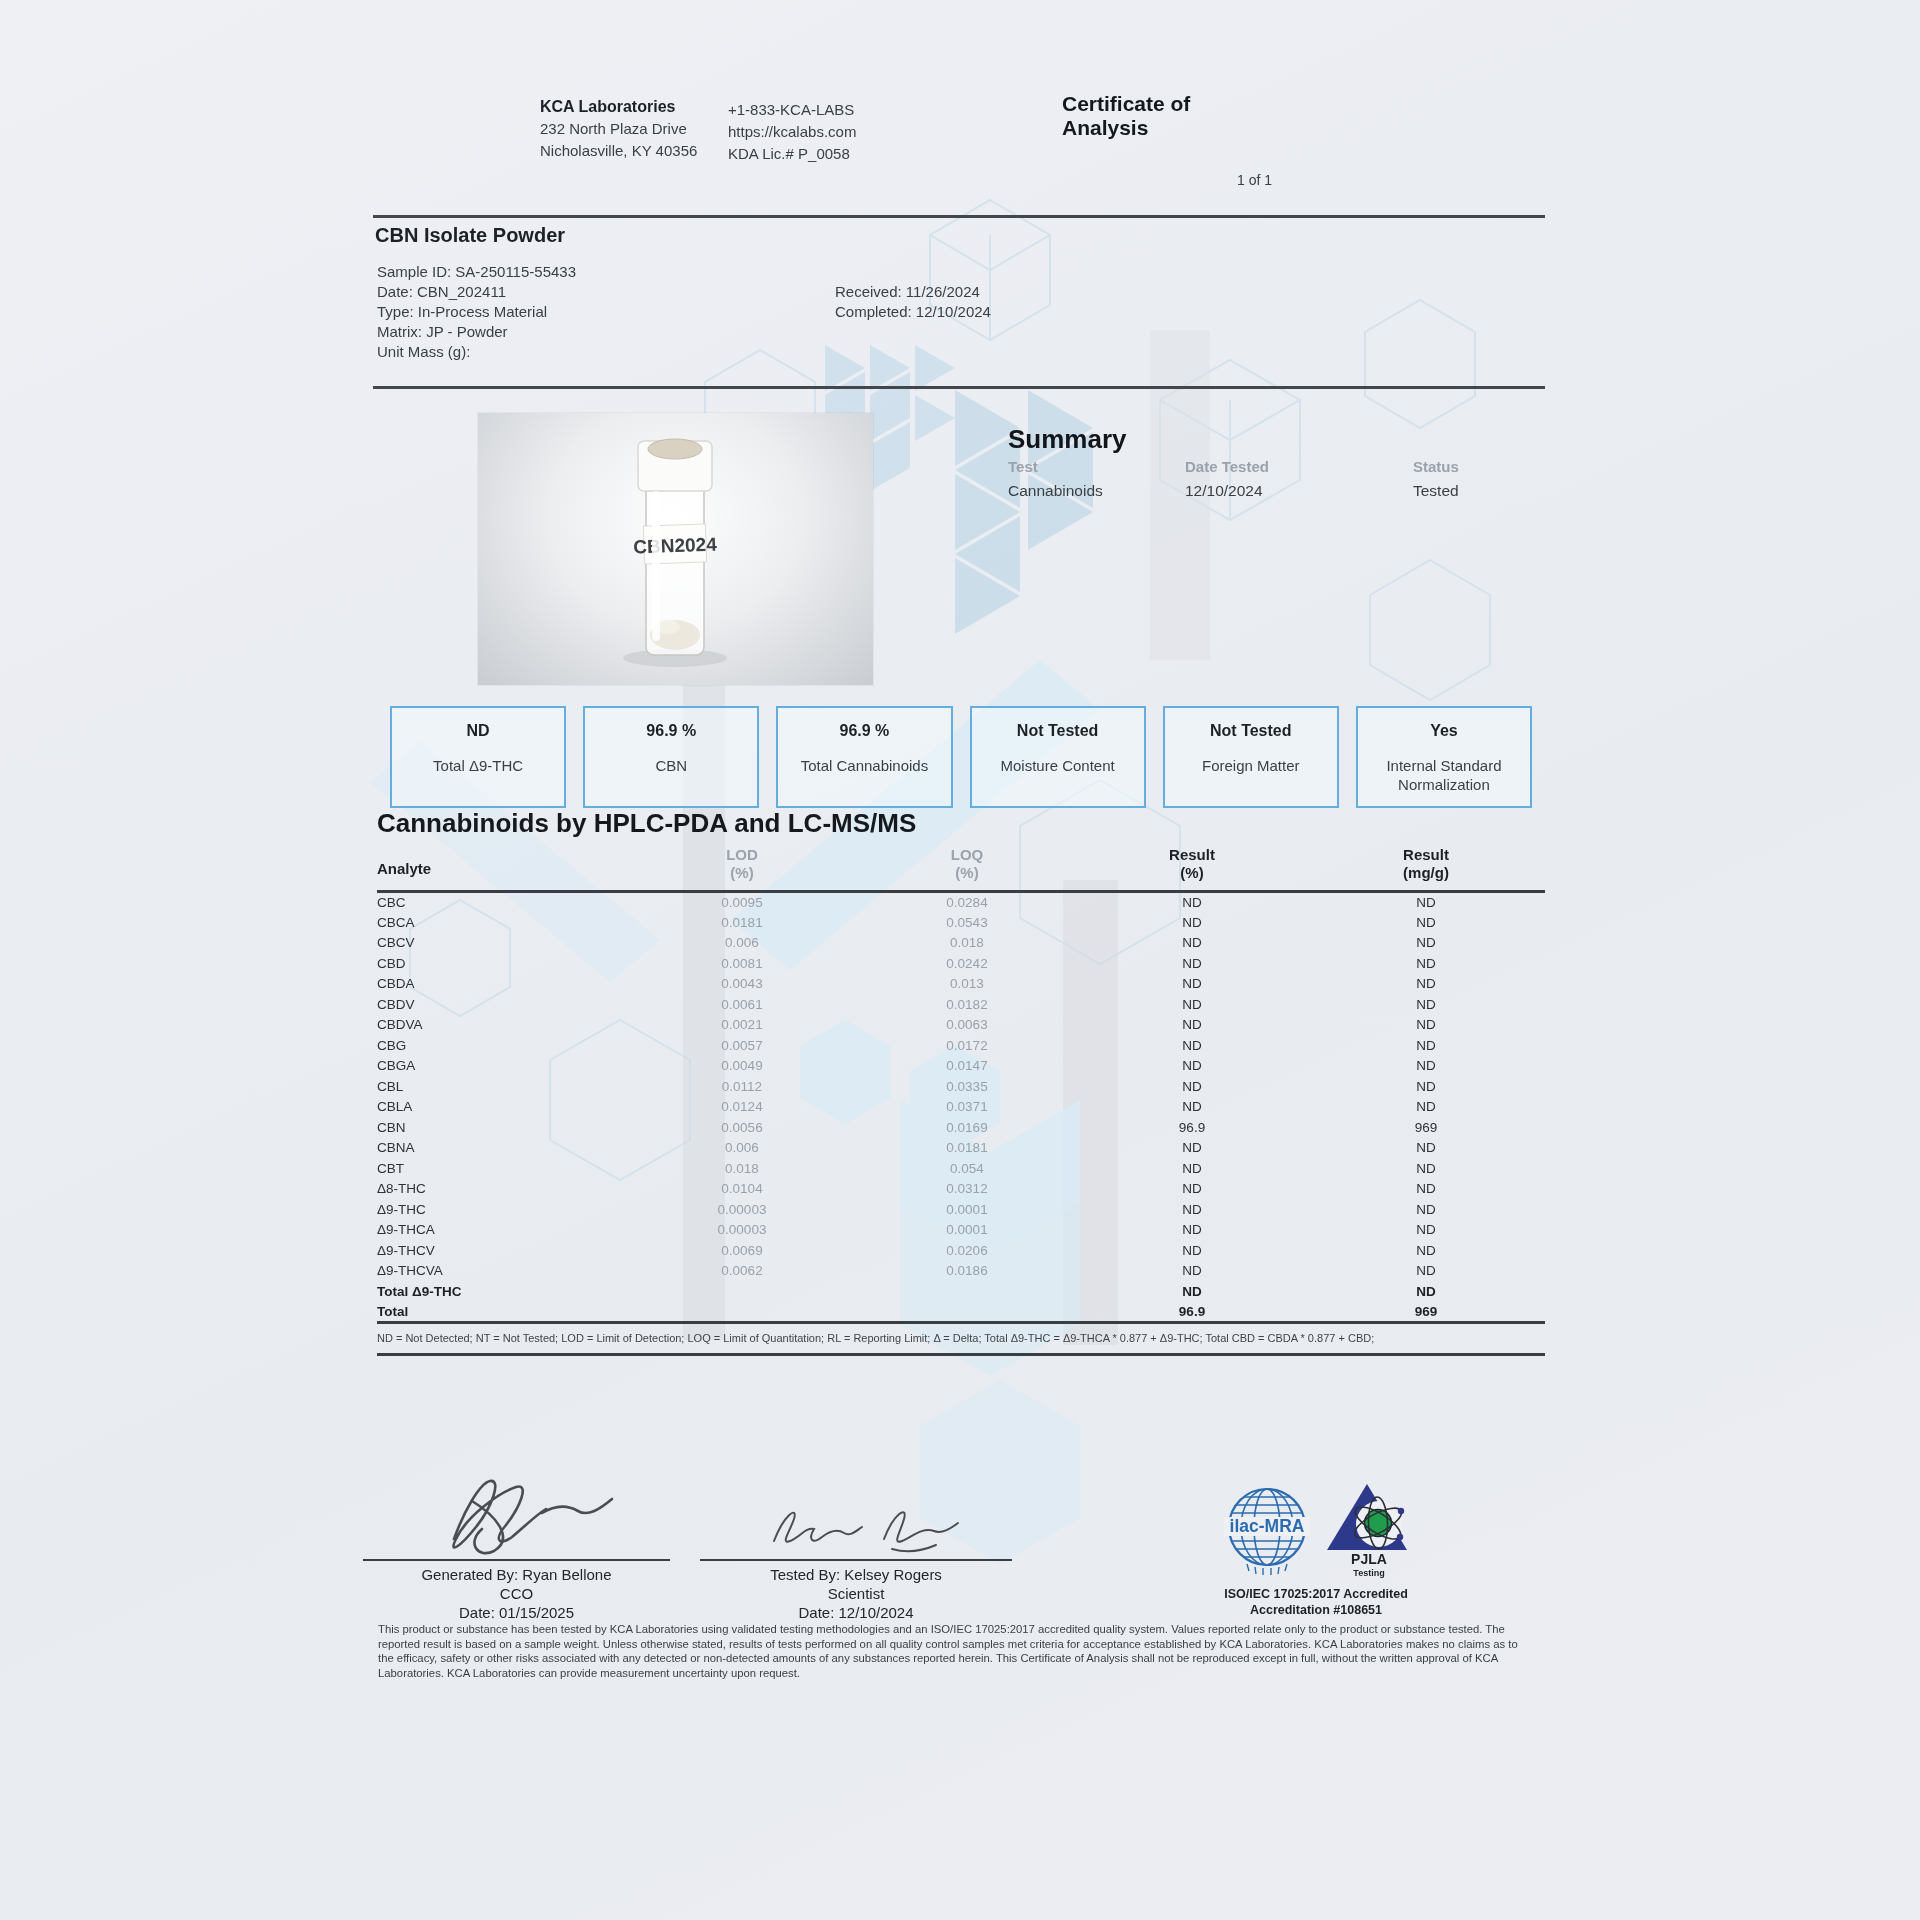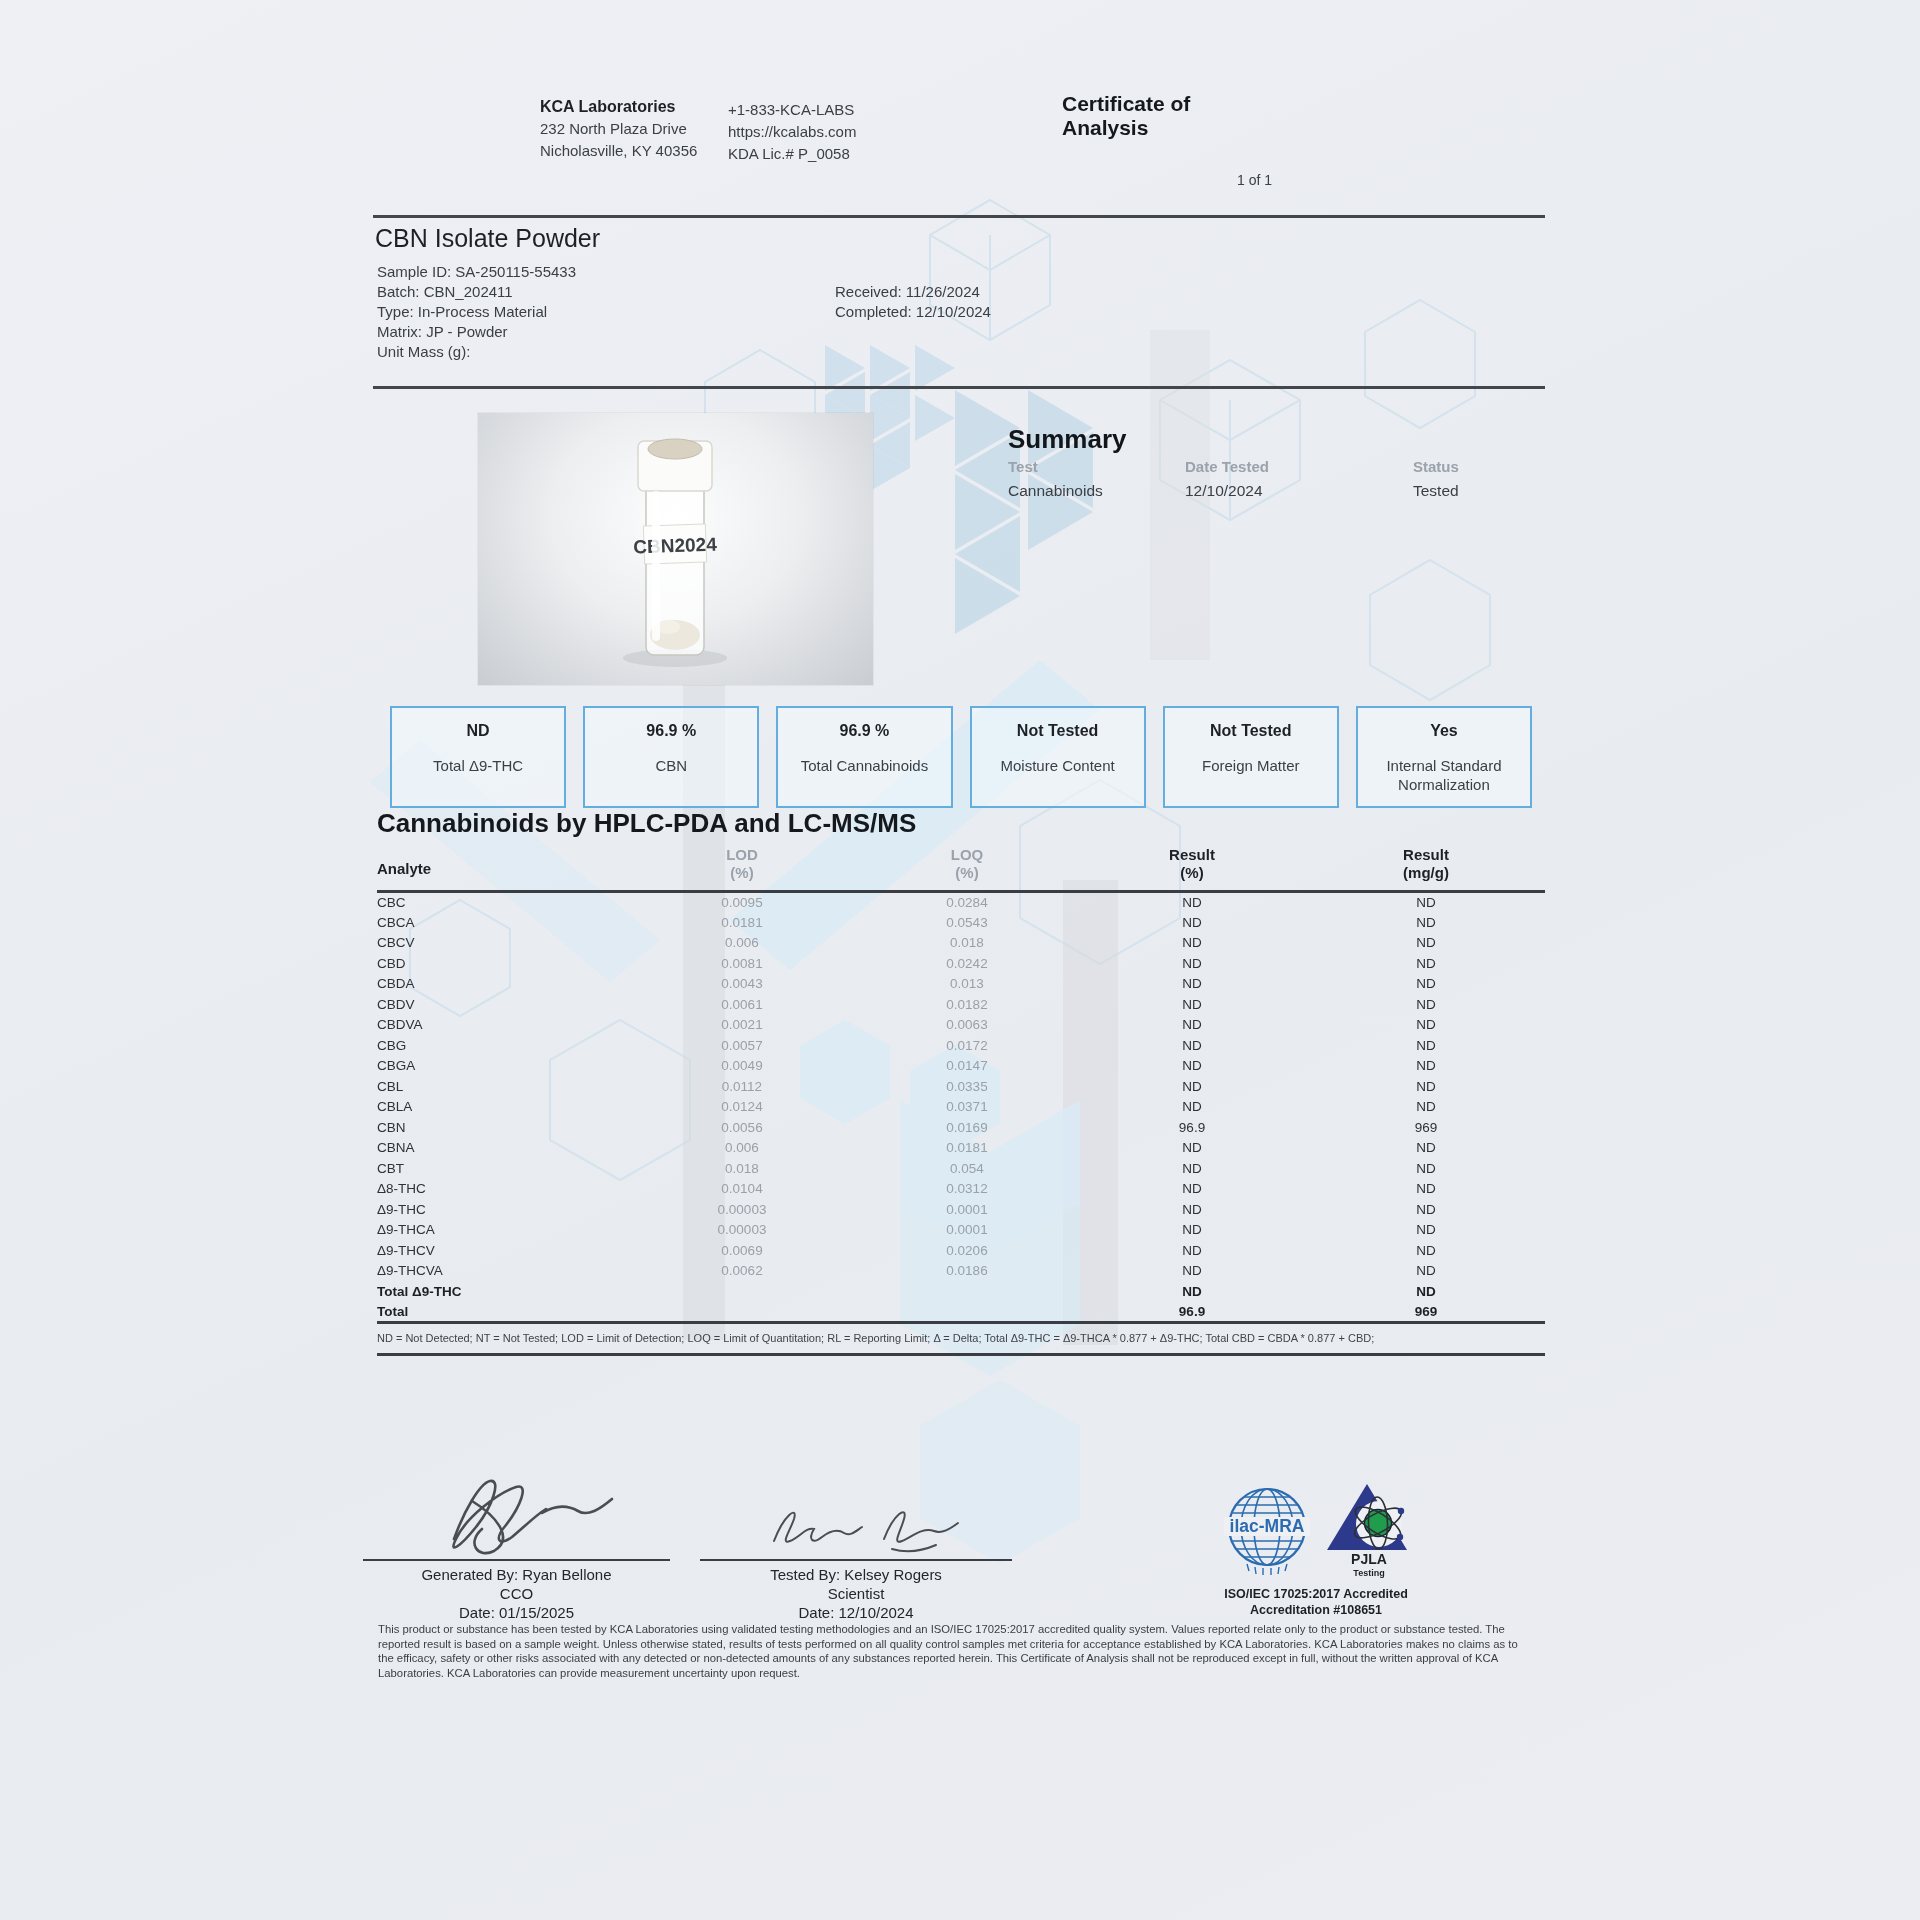--- a/index.html
+++ b/index.html
@@ -20,21 +20,21 @@
   .lab-name{font-weight:bold; font-size:16px; color:#1d2126;}
   .contact-info{left:728px; top:99px; font-size:15px; line-height:22px; color:#3a3f45;}
   .coa-block{left:1062px; top:92px; width:210px;}
   .coa-title{font-size:21px; font-weight:bold; color:#15181c; margin:0;}
   .coa-page{font-size:14px; color:#3c4147; text-align:right; margin-top:32px;}
   .rule{background:#43474c; height:2.5px;}
   .rule-1{left:373px; top:215px; width:1172px;}
   .rule-2{left:373px; top:386px; width:1172px;}
 
   
-  .sample-title{left:375px; top:224px; font-size:25px; font-weight:normal; color:#1d2126;}
+  .sample-title{left:375px; top:224px; font-size:20px; font-weight:bold; color:#1d2126;}
   .sample-info{left:377px; top:262px; font-size:15px; line-height:20px; color:#3a3f45;}
   .dates-info{left:835px; top:282px; font-size:15px; line-height:20px; color:#3a3f45;}
 
   
   .photo{left:478px; top:413px; width:395px; height:272px;
     background:radial-gradient(ellipse at 50% 38%, #fdfdfd 0%, #eceef0 45%, #c9ccd1 100%);
     box-shadow:0 0 0 1px rgba(0,0,0,.04);}
   
   
   .summary-head{left:1008px; top:424px; font-size:26px; font-weight:bold; color:#121519;}
@@ -159,21 +159,21 @@
     <h1 class="coa-title">Certificate of Analysis</h1>
     <div class="coa-page">1 of 1</div>
   </div>
 
   <div class="abs rule rule-1"></div>
 
   <div class="abs sample-title">CBN Isolate Powder</div>
 
   <div class="abs sample-info">
     <div>Sample ID: SA-250115-55433</div>
-    <div>Batch: CBN_202411</div>
+    <div>Date: CBN_202411</div>
     <div>Type: In-Process Material</div>
     <div>Matrix: JP - Powder</div>
     <div>Unit Mass (g):</div>
   </div>
 
   <div class="abs dates-info">
     <div>Received: 11/26/2024</div>
     <div>Completed: 12/10/2024</div>
   </div>
 

